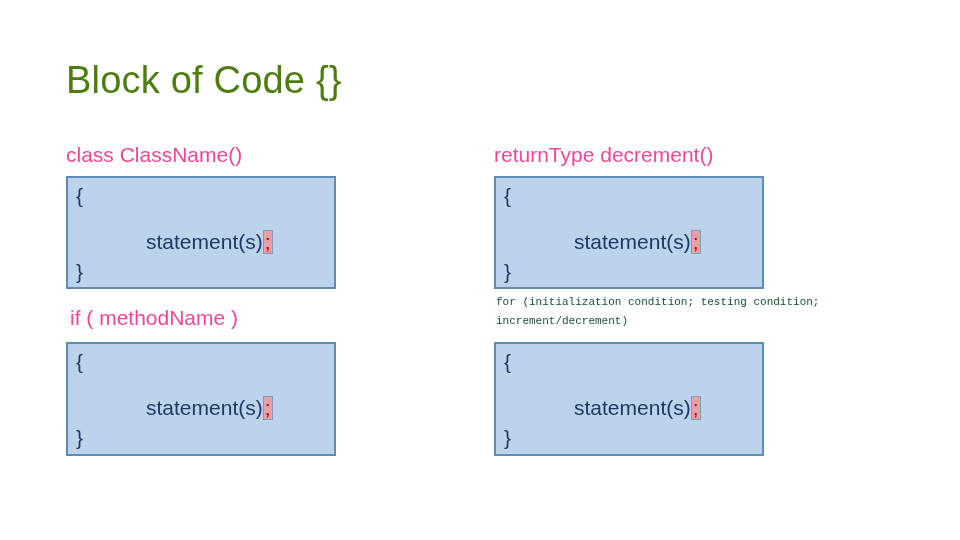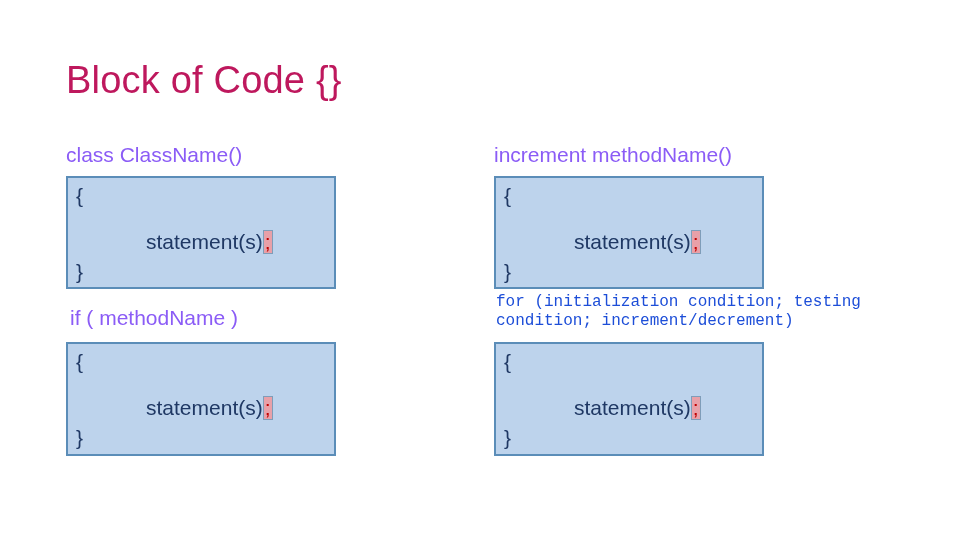--- a/index.html
+++ b/index.html
@@ -20,39 +20,39 @@
     inset: 0;
   }
 
   
   #slide-title {
     position: absolute;
     left: 66px;
     top: 57px;
     font-size: 38px;
     line-height: 46px;
-    color: #be185d;
+    color: #4d7c0f;
     letter-spacing: 0.2px;
     white-space: nowrap;
   }
 
   
   .column {
     position: absolute;
     top: 0;
   }
   #column-left  { left: 66px;  width: 270px; }
   #column-right { left: 494px; width: 272px; }
 
   
   .code-heading {
     position: absolute;
     font-size: 21px;
     line-height: 26px;
-    color: #8b5cf6;
+    color: #ec4899;
     white-space: nowrap;
   }
 
   
   .code-block {
     position: absolute;
     box-sizing: border-box;
     background: #BDD3EC;
     border: 2px solid #5B8DB8;
     color: #1F3864;
@@ -76,23 +76,23 @@
     color: #C00000;
     padding: 0 1px;
     margin-left: 0px;
     line-height: 22px;
   }
 
   
   .mono-text {
     position: absolute;
     font-family: "Liberation Mono", "DejaVu Sans Mono", monospace;
-    font-size: 16px;
+    font-size: 11px;
     line-height: 19px;
-    color: #1d4ed8;
+    color: #14532d;
     width: 430px;
   }
 </style>
 </head>
 <body>
 
 <div id="slide">
 
   <div id="slide-title">Block of Code {}</div>
 
@@ -111,21 +111,21 @@
     <div class="code-block" style="left:0px; top:342px; width:270px; height:114px;">
       <div class="code-line brace-open">{</div>
       <div class="code-line statement"><span>statement(s)</span><span class="semi-highlight">;</span></div>
       <div class="code-line brace-close">}</div>
     </div>
 
   </div>
 
   <div class="column" id="column-right">
 
-    <div class="code-heading" style="left:0px; top:142px;">increment methodName()</div>
+    <div class="code-heading" style="left:0px; top:142px;">returnType decrement()</div>
 
     <div class="code-block" style="left:0px; top:176px; width:270px; height:113px;">
       <div class="code-line brace-open">{</div>
       <div class="code-line statement"><span>statement(s)</span><span class="semi-highlight">;</span></div>
       <div class="code-line brace-close">}</div>
     </div>
 
     <div class="mono-text" style="left:2px; top:293px;">for (initialization condition; testing condition; increment/decrement)</div>
 
     <div class="code-block" style="left:0px; top:342px; width:270px; height:114px;">

